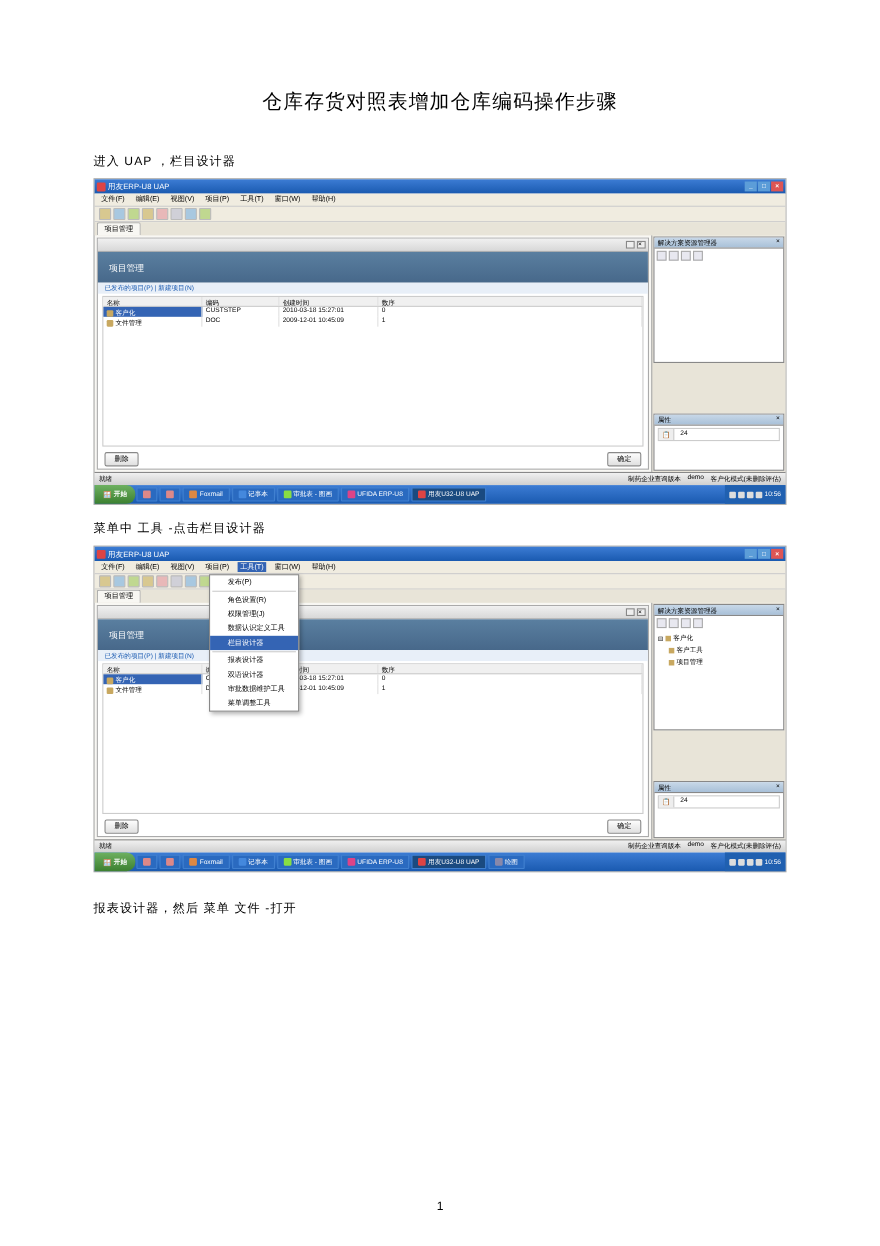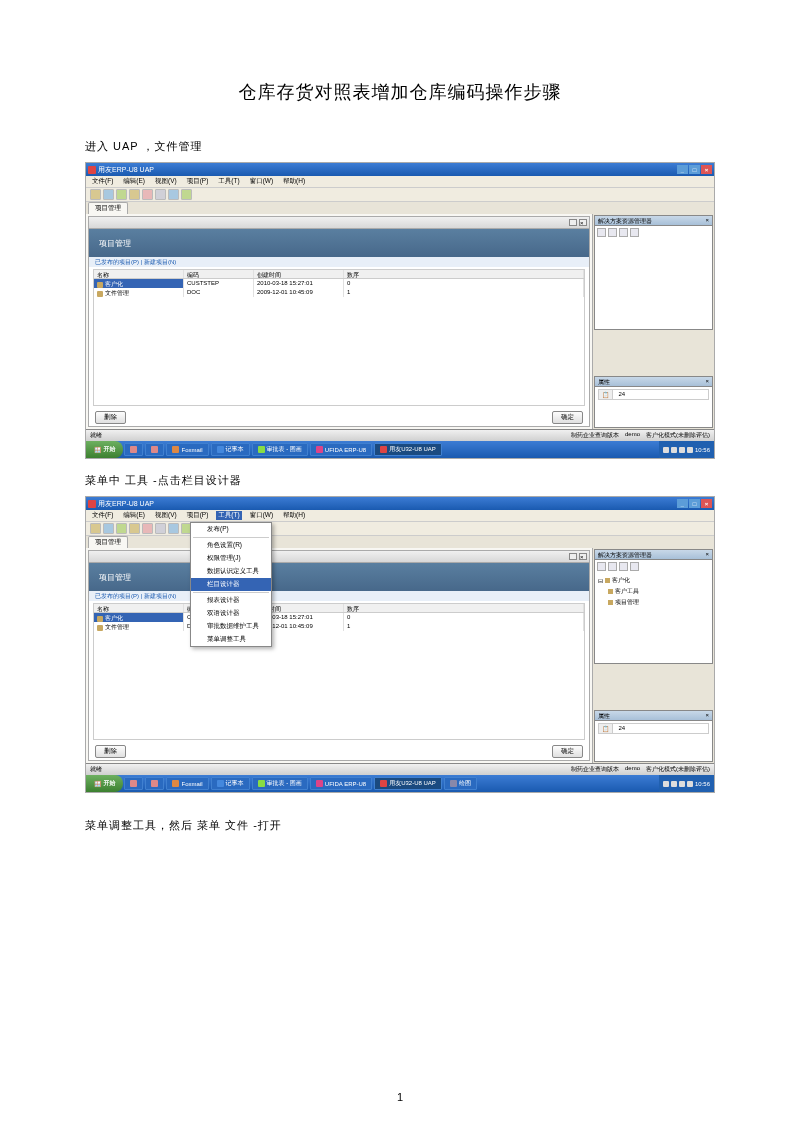--- a/index.html
+++ b/index.html
@@ -290,21 +290,21 @@
       font-size: 11px;
     }
     .side-icons-row { display:flex; gap:2px; padding:2px; }
     .side-mini-icon { width:9px; height:9px; border:1px solid #aaa; background:#e8e8f0; }
   </style>
 </head>
 <body>
 
 <h1 class="doc-title">仓库存货对照表增加仓库编码操作步骤</h1>
 
-<p class="step-text">进入 UAP ，文件管理</p>
+<p class="step-text">进入 UAP ，栏目设计器</p>
 
 <div class="screenshot">
   <div class="titlebar">
     <div class="titlebar-left">
       <div class="titlebar-icon"></div>
       <span class="titlebar-text">用友ERP-U8 UAP</span>
     </div>
     <div class="window-controls">
       <div class="wc-btn wc-min">_</div>
       <div class="wc-btn wc-max">□</div>
@@ -635,15 +635,15 @@
     <div class="tray">
       <div class="tray-icon"></div>
       <div class="tray-icon"></div>
       <div class="tray-icon"></div>
       <div class="tray-icon"></div>
       <span>10:56</span>
     </div>
   </div>
 </div>
 
-<p class="step-text step-text-bottom">菜单调整工具，然后     菜单   文件 -打开</p>
+<p class="step-text step-text-bottom">报表设计器，然后     菜单   文件 -打开</p>
 
 <div class="page-number">1</div>
 
 </body></html>

